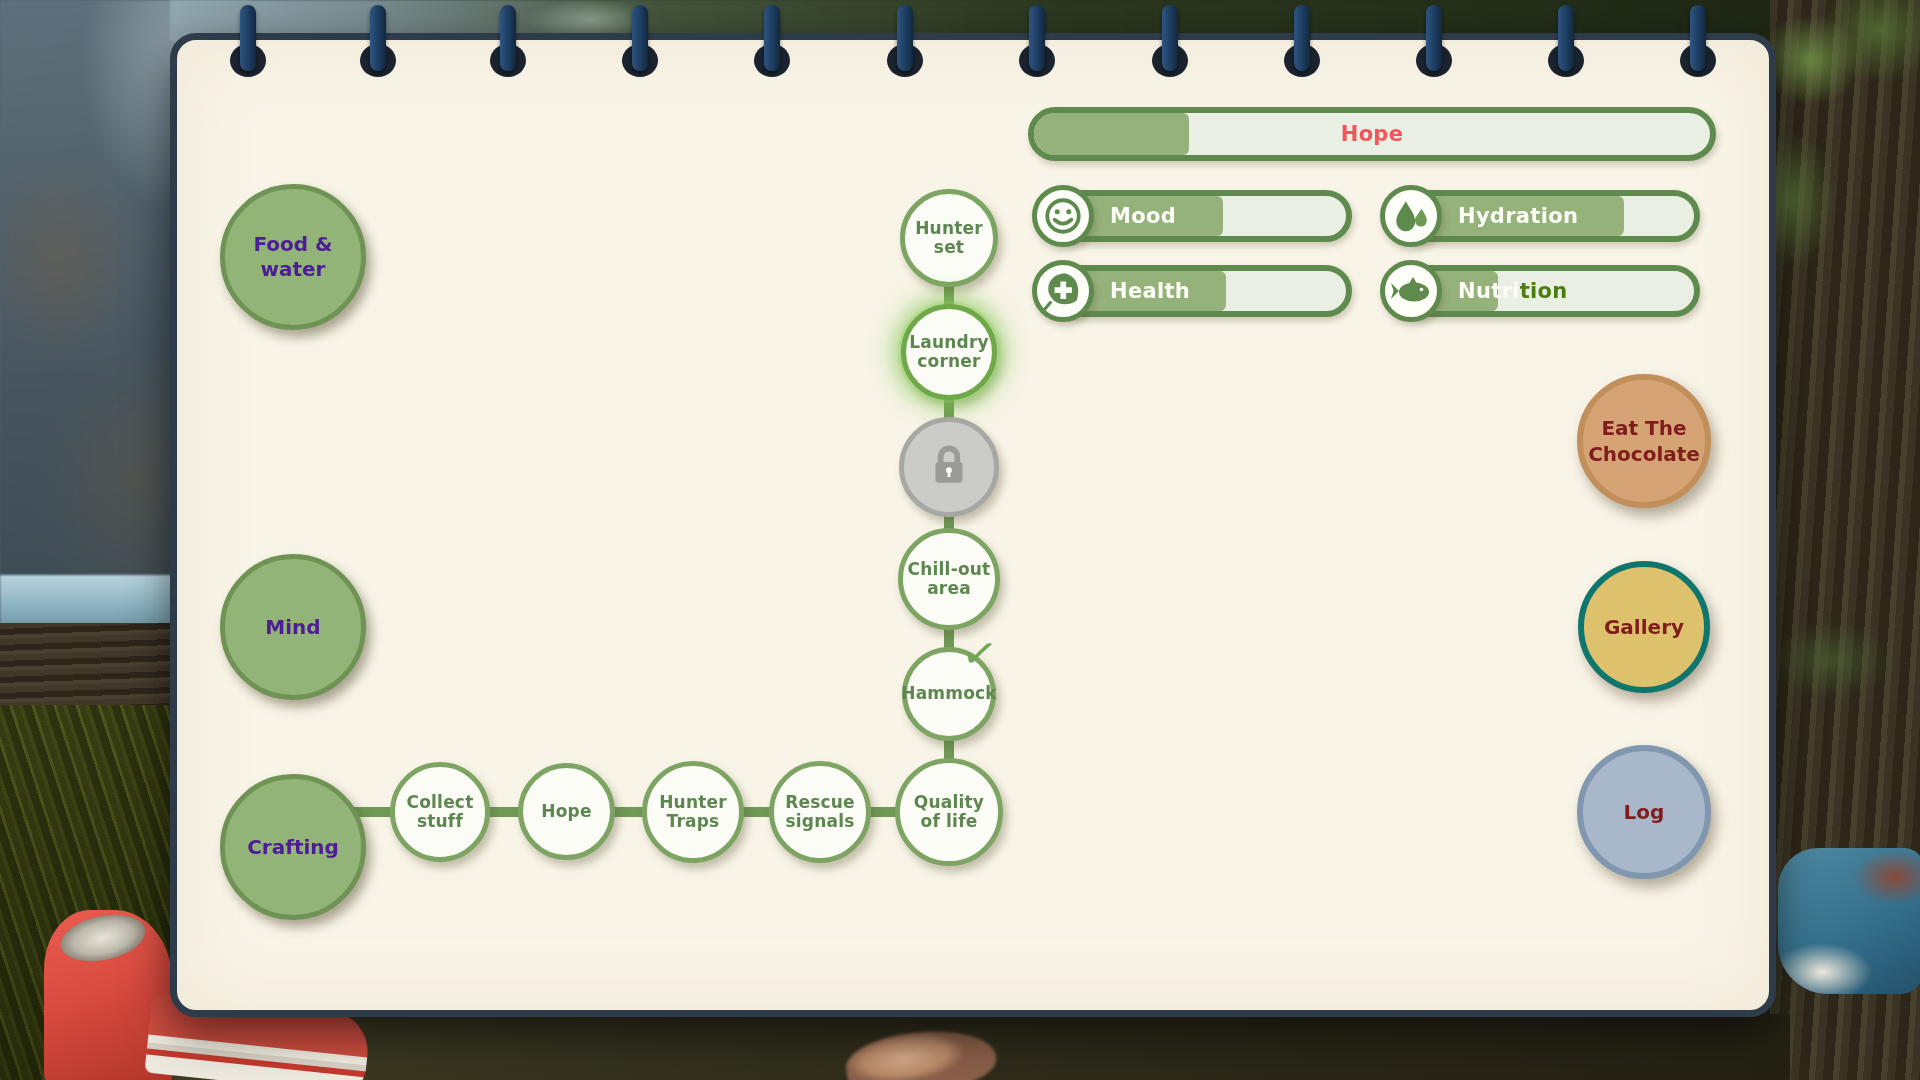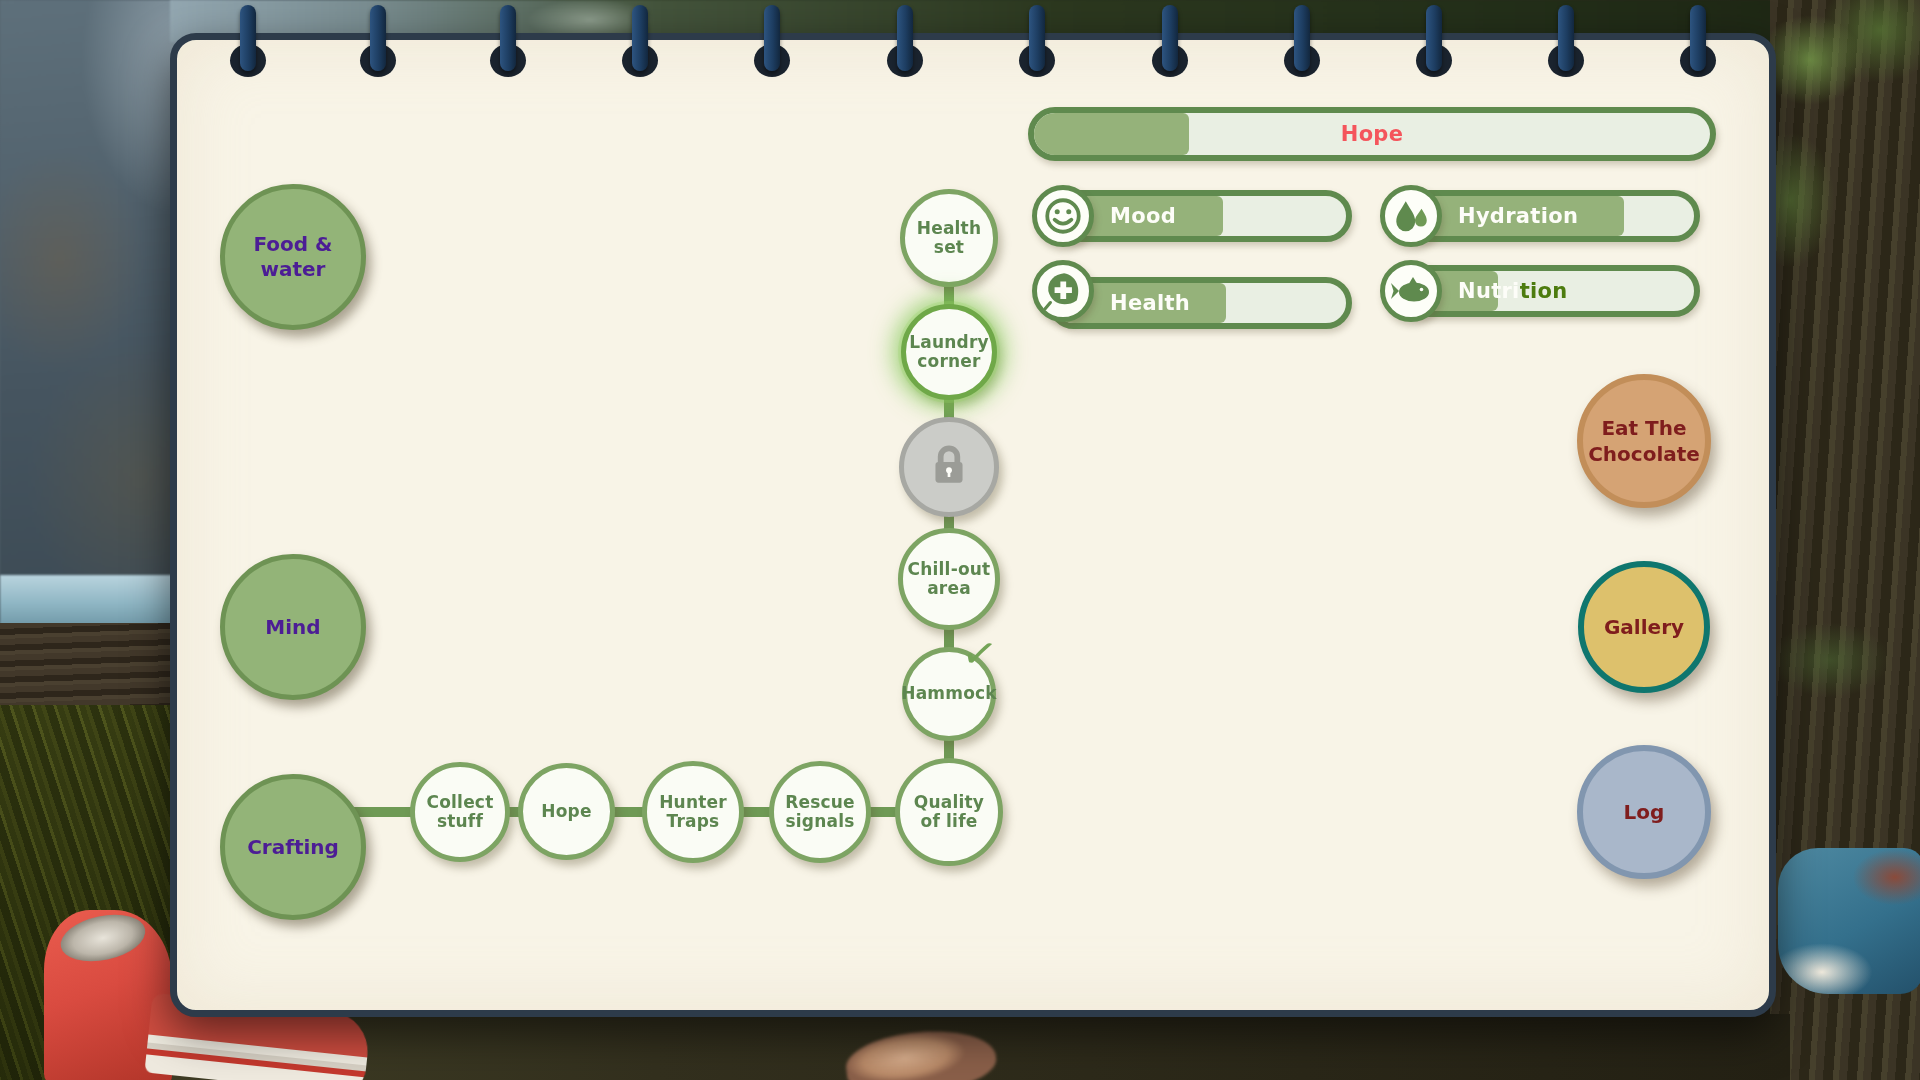--- a/index.html
+++ b/index.html
@@ -167,38 +167,38 @@
   <div class="cat" style="left:220px;top:184px;width:146px;height:146px;">
       <span>Food &amp; water</span>
     </div>
   <div class="cat" style="left:220px;top:554px;width:146px;height:146px;">
       <span>Mind</span>
     </div>
   <div class="cat" style="left:220px;top:774px;width:146px;height:146px;">
       <span>Crafting</span>
     </div>
 
-  <div class="node" style="left:410px;top:762px;width:100px;height:100px;">
+  <div class="node" style="left:390px;top:762px;width:100px;height:100px;">
       <span>Collect stuff</span>
     </div>
   <div class="node" style="left:518px;top:763px;width:97px;height:97px;">
       <span>Hope</span>
     </div>
   <div class="node" style="left:642px;top:761px;width:102px;height:102px;">
       <span>Hunter Traps</span>
     </div>
   <div class="node" style="left:769px;top:761px;width:102px;height:102px;">
       <span>Rescue signals</span>
     </div>
   <div class="node" style="left:895px;top:758px;width:108px;height:108px;">
       <span>Quality of life</span>
     </div>
 
   <div class="node" style="left:900px;top:189px;width:98px;height:98px;">
-      <span>Health set</span>
+      <span>Hunter set</span>
     </div>
   <div class="node selected" style="left:901px;top:304px;width:96px;height:96px;">
       <span>Laundry corner</span>
     </div>
   <div class="node locked" style="left:899px;top:417px;width:100px;height:100px;">
     <span>
       <svg width="46" height="50" viewBox="0 0 44 48">
         <path d="M14 23 v-7 a8 8 0 0 1 16 0 v7" fill="none" stroke="#9b9c97" stroke-width="5.5"></path>
         <rect x="9" y="21" width="26" height="20" rx="3" fill="#9b9c97"></rect>
         <circle cx="22" cy="29" r="2.8" fill="#fdfdf8"></circle>
@@ -236,21 +236,21 @@
     <div class="fill" style="width: 76%;"></div>
     <div class="label">Hydration</div>
   </div>
   <div class="stat-icon" style="left:1380px;top:185px;">
     <svg width="42" height="42" viewBox="0 0 40 40">
       <path d="M15 6 C20 15 24 18.5 24 25.5 a9 9 0 1 1 -18 0 C6 18.5 10 15 15 6 Z" fill="#5f8a4e"></path>
       <path d="M30 13 C33 18 35 20.5 35 24.5 a5.6 5.6 0 1 1 -11.2 0 C23.8 20.5 27 18 30 13 Z" fill="#6f9a55"></path>
     </svg>
   </div>
 
-  <div class="bar" style="left:1048px;top:265px;width:304px;margin-top:12px;">
+  <div class="bar" style="left:1048px;top:265px;width:304px;">
     <div class="fill" style="width: 59%;"></div>
     <div class="label">Health</div>
   </div>
   <div class="stat-icon" style="left:1032px;top:260px;">
     <svg width="42" height="42" viewBox="0 0 40 40">
       <path d="M21 3 C33 5 37 17 33 29 C23 36 9 33 6 20 C5 10 12 4 21 3 Z" fill="#5f8a4e"></path>
       <path d="M8 31 L3 37" stroke="#5f8a4e" stroke-width="3" stroke-linecap="round"></path>
       <path d="M17.5 11 h5.5 v5.5 h5.5 v5.5 h-5.5 v5.5 h-5.5 v-5.5 h-5.5 v-5.5 h5.5 Z" fill="#fdfdf8"></path>
     </svg>
   </div>

